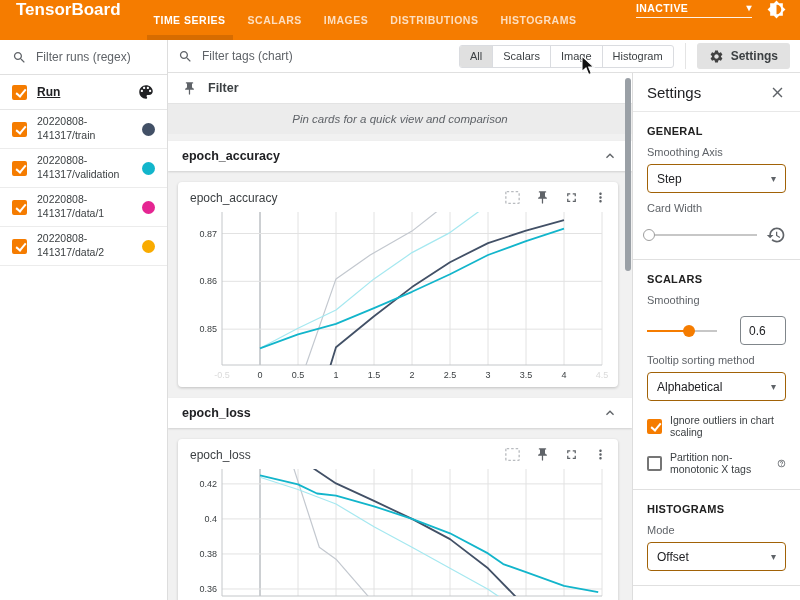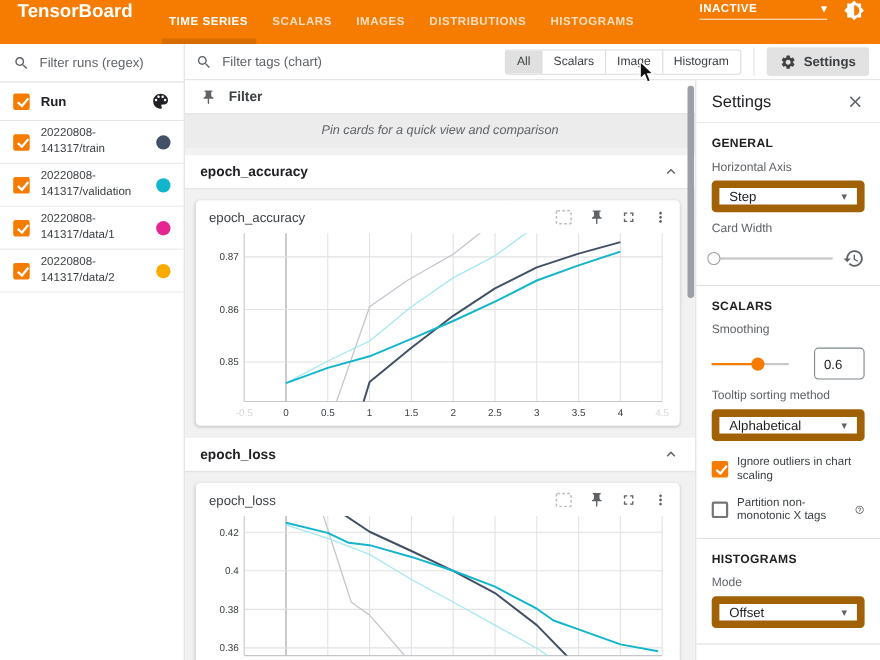--- a/index.html
+++ b/index.html
@@ -25,21 +25,21 @@
   .body { display:flex; height:560px; }
   .sidebar { width:168px; border-right:1px solid #ddd; background:#fff; display:flex; flex-direction:column; }
   .main { flex:1; display:flex; flex-direction:column; min-width:0; }
   .split { flex:1; display:flex; min-height:0; }
 
   
   .filter-row { height:35px; display:flex; align-items:center; gap:9px; padding:0 12px;
                 border-bottom:1px solid #e0e0e0; color:#5f6368; font-size:12px; }
   .run-hdr { display:flex; align-items:center; height:35px; padding:0 12px;
              border-bottom:1px solid #e6e6e6; font-size:12px; font-weight:bold; color:#202124; }
-  .run-hdr .hname { flex:1; margin-left:10px; }
+  .run-hdr .hname { flex:1; margin-left:10px;text-decoration:underline; }
   .run-row { display:flex; align-items:center; min-height:39px; padding:4px 12px;
              border-bottom:1px solid #ececec; font-size:10.5px; color:#3c4043; cursor:pointer; }
   .run-name { flex:1; margin:0 6px 0 10px; line-height:1.3; overflow-wrap:anywhere; }
   .dot { width:13px; height:13px; border-radius:50%; flex:none; }
   .cb { width:15px; height:15px; border:2px solid #757575; border-radius:2px; flex:none; position:relative; background:#fff; cursor:pointer; }
   .cb.on { background:#f57c00; border-color:#f57c00; }
   .cb.on::after { content:''; position:absolute; left:3.5px; top:0.5px; width:4px; height:8px;
                   border:solid #fff; border-width:0 2px 2px 0; transform:rotate(40deg); }
 
   
@@ -74,21 +74,21 @@
   .scrollbar { position:absolute; top:5px; right:1px; width:6px; height:193px;
                background:#9aa0a6; border-radius:3px; cursor:pointer; }
 
   
   .settings { width:168px; border-left:1px solid #ddd; background:#fff; display:flex; flex-direction:column; overflow:hidden; }
   .set-hdr { display:flex; align-items:center; justify-content:space-between; padding:11px 14px 10px;
              border-bottom:1px solid #e8e8e8; font-size:15px; color:#202124; }
   .set-body { padding:0 14px; flex:1; }
   .sec-title { font-size:11px; font-weight:bold; color:#212121; letter-spacing:.3px; margin:13px 0 8px; }
   .lbl { font-size:11px; color:#5f6368; margin:9px 0 6px; }
-  .select { height:29px; border:7px solid #a16207; border-radius:4px; display:flex; align-items:center;
+  .select { height:29px; border:1px solid #a16207; border-radius:4px; display:flex; align-items:center;
             justify-content:space-between; padding:0 9px; font-size:12px; color:#202124; cursor:pointer; }
   .caret { font-size:10px; color:#5f6368; }
   .slider-row { display:flex; align-items:center; gap:9px; margin:11px 0 6px; }
   .slider { flex:1; height:13px; position:relative; cursor:pointer; }
   .track { position:absolute; top:5.5px; left:0; right:0; height:2px; background:#c7c7c7; }
   .fill  { position:absolute; top:5.5px; left:0; height:2px; background:#f57c00; }
   .thumb { position:absolute; top:0.5px; width:12px; height:12px; border-radius:50%;
            background:#f57c00; transform:translateX(-50%); }
   .thumb.empty { background:#fff; border:1.5px solid #9e9e9e; }
   .smooth-row { display:flex; align-items:center; gap:23px; margin:10px 0 4px; }
@@ -356,21 +356,21 @@
       <div class="settings">
         <div class="set-hdr">
           <span>Settings</span>
           <svg width="17" height="17" viewBox="0 0 24 24">
               <path fill="#5f6368" d="M19 6.41L17.59 5 12 10.59 6.41 5 5 6.41 10.59 12 5 17.59 6.41 19 12 13.41 17.59 19 19 17.59 13.41 12z"></path>
             </svg>
         </div>
         <div class="set-body">
 
           <div class="sec-title">GENERAL</div>
-          <div class="lbl">Horizontal Axis</div>
+          <div class="lbl">Smoothing Axis</div>
           <div class="select">
             <span>Step</span>
             <span class="caret">▾</span>
           </div>
           <div class="lbl">Card Width</div>
           <div class="slider-row">
             <div class="slider">
               <div class="track"></div>
                 <div class="fill" style="width: 2%;"></div>
                 <div class="thumb empty" style="left: 2%;"></div>

